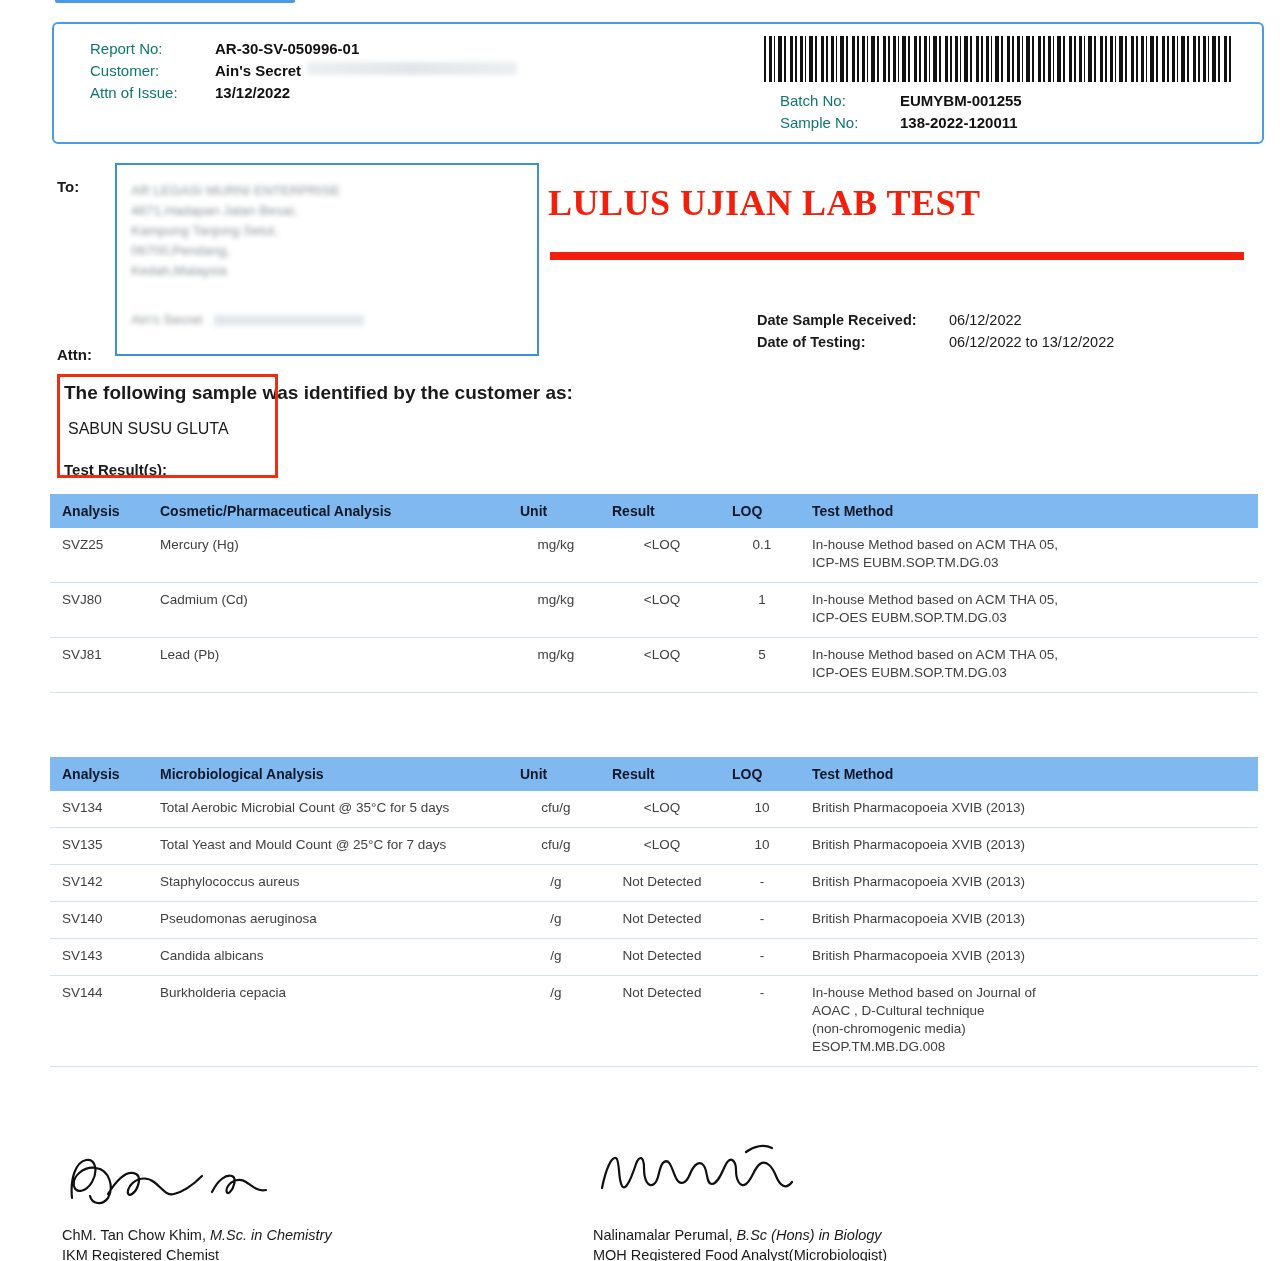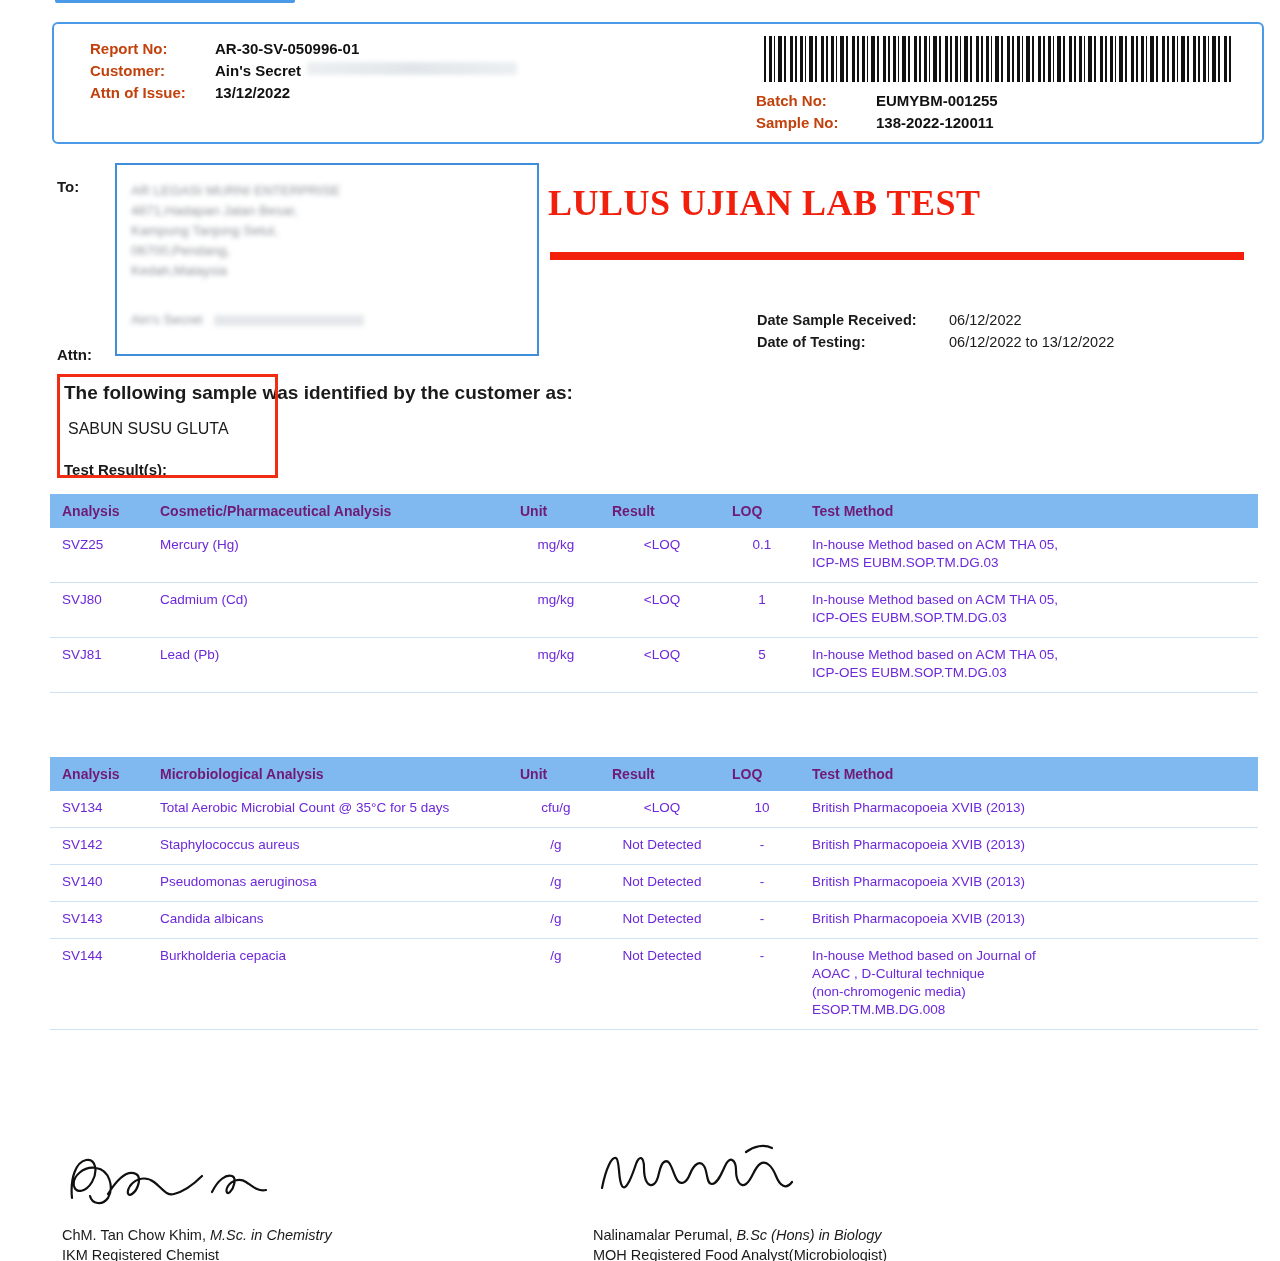--- a/index.html
+++ b/index.html
@@ -32,21 +32,21 @@
   .header-box {
     position: absolute;
     left: 52px; top: 22px;
     width: 1212px; height: 122px;
     border: 2px solid #4a9ae8;
     border-radius: 6px;
     background: #fff;
   }
   .hdr-left { position: absolute; left: 36px; top: 16px; }
   .hdr-row { display: flex; font-size: 15px; margin-bottom: 5px; }
-  .hdr-row .lbl { width: 125px; font-weight: bold; color: #c2410c; }
+  .hdr-row .lbl { width: 125px; font-weight: normal; color: #0f766e; }
   .hdr-row .val { font-weight: bold; color: #111; }
   .redact-sm {
     display: inline-block;
     width: 210px; height: 13px;
     background: linear-gradient(90deg,#eceff1,#e2e6ea,#eceff1);
     filter: blur(2px);
     margin-left: 6px;
     vertical-align: middle;
   }
 
@@ -56,21 +56,21 @@
     width: 470px; height: 46px;
     background-image:
       repeating-linear-gradient(90deg,
         #111 0px, #111 2px, #fff 2px, #fff 5px,
         #111 5px, #111 8px, #fff 8px, #fff 10px,
         #111 10px, #111 11px, #fff 11px, #fff 14px,
         #111 14px, #111 18px, #fff 18px, #fff 20px,
         #111 20px, #111 22px, #fff 22px, #fff 26px,
         #111 26px, #111 29px, #fff 29px, #fff 31px);
   }
-  .hdr-right { position: absolute; right: 216px; top: 68px; }
+  .hdr-right { position: absolute; right: 192px; top: 68px; }
   .hdr-right .hdr-row .lbl { width: 120px; }
   .hdr-right .hdr-row .val { min-width: 170px; }
 
   
   .to-label { position: absolute; left: 57px; top: 178px; font-size: 15px; font-weight: bold; }
   .attn-label { position: absolute; left: 57px; top: 312px; font-size: 15px; font-weight: bold; margin-top: 34px; }
   .addr-box {
     position: absolute;
     left: 115px; top: 163px;
     width: 424px; height: 193px;
@@ -142,33 +142,33 @@
     position: absolute;
     left: 50px;
     width: 1208px;
     border-collapse: collapse;
     font-size: 13.5px;
   }
   table.t1 { top: 494px; }
   table.t2 { top: 757px; }
   table.res thead th {
     background: #7fb9ef;
-    color: #701a75;
+    color: #0f172a;
     font-size: 14px;
     font-weight: bold;
     text-align: left;
     padding: 9px 10px;
     border: none;
   }
   table.res tbody td {
     padding: 8px 10px 10px 10px;
     vertical-align: top;
     border-bottom: 1px solid #cfe2f3;
     line-height: 18px;
-    color: #6d28d9;
+    color: #404040;
   }
   table.res tbody tr:last-child td { border-bottom: 1px solid #cfe2f3; }
   .c-analysis { width: 100px; padding-left: 12px !important; }
   .c-name { width: 360px; }
   .c-unit { width: 92px; text-align: left; }
   .c-result { width: 120px; }
   .c-loq { width: 80px; }
   .c-method { width: auto; }
   th.c-unit, th.c-result, th.c-loq { text-align: center; }
   td.c-unit, td.c-result, td.c-loq { text-align: center; }
@@ -329,20 +329,30 @@
         <td class="c-analysis">SV134</td>
         <td class="c-name">Total Aerobic Microbial Count @ 35°C for 5 days</td>
         <td class="c-unit">cfu/g</td>
         <td class="c-result">&lt;LOQ</td>
         <td class="c-loq">10</td>
         <td class="c-method">
           <span class="meth-line">British Pharmacopoeia XVIB (2013)</span>
         </td>
       </tr>
       <tr>
+        <td class="c-analysis">SV135</td>
+        <td class="c-name">Total Yeast and Mould Count @ 25°C for 7 days</td>
+        <td class="c-unit">cfu/g</td>
+        <td class="c-result">&lt;LOQ</td>
+        <td class="c-loq">10</td>
+        <td class="c-method">
+          <span class="meth-line">British Pharmacopoeia XVIB (2013)</span>
+        </td>
+      </tr>
+      <tr>
         <td class="c-analysis">SV142</td>
         <td class="c-name">Staphylococcus aureus</td>
         <td class="c-unit">/g</td>
         <td class="c-result">Not Detected</td>
         <td class="c-loq">-</td>
         <td class="c-method">
           <span class="meth-line">British Pharmacopoeia XVIB (2013)</span>
         </td>
       </tr>
       <tr>

